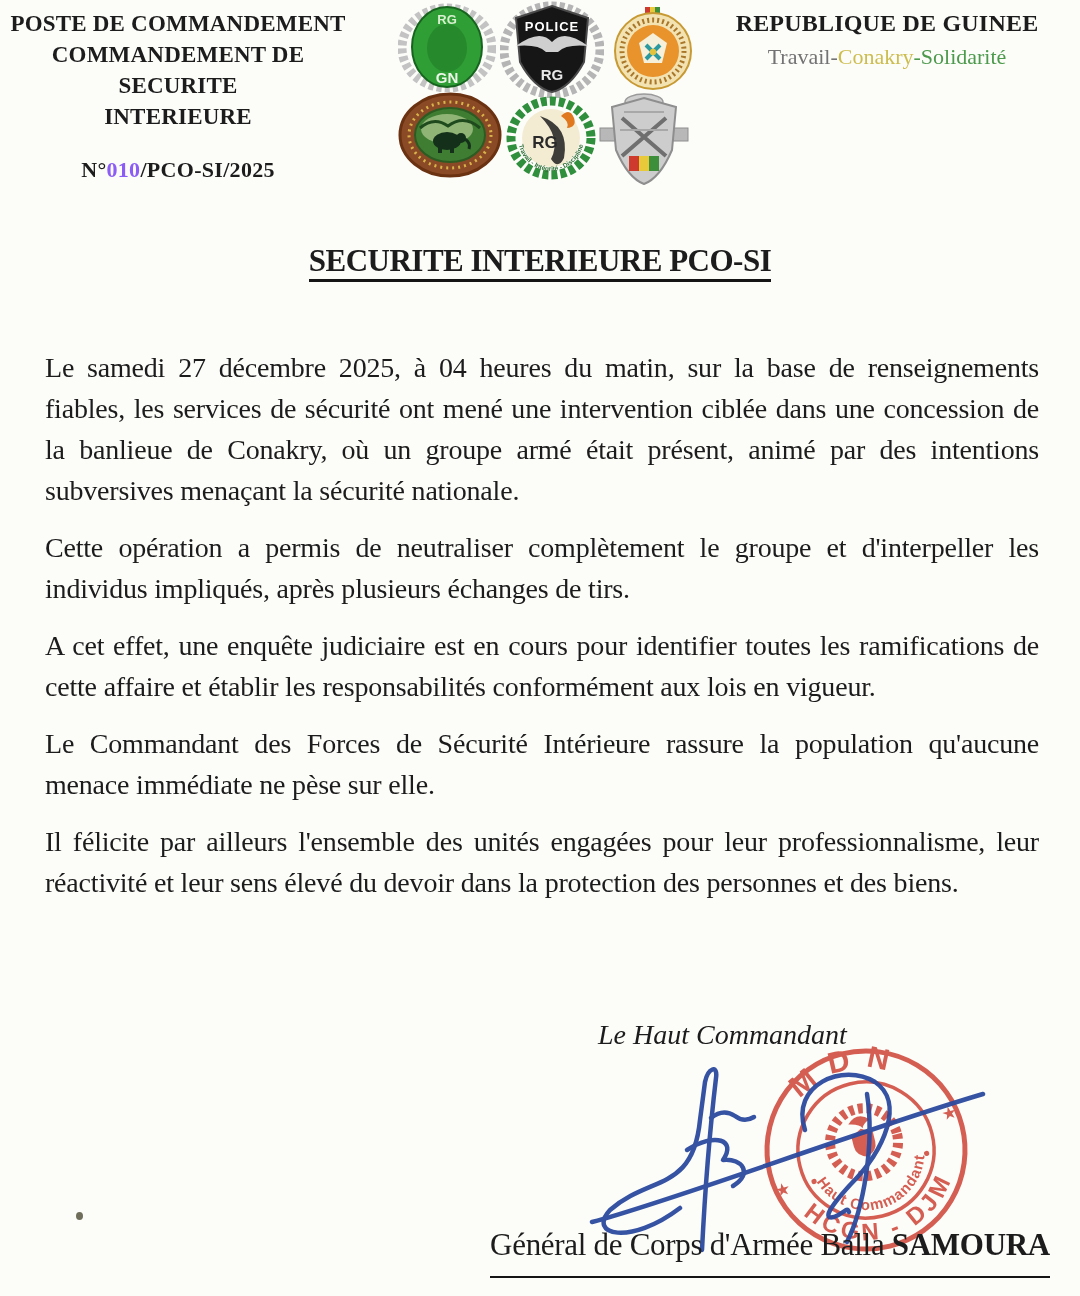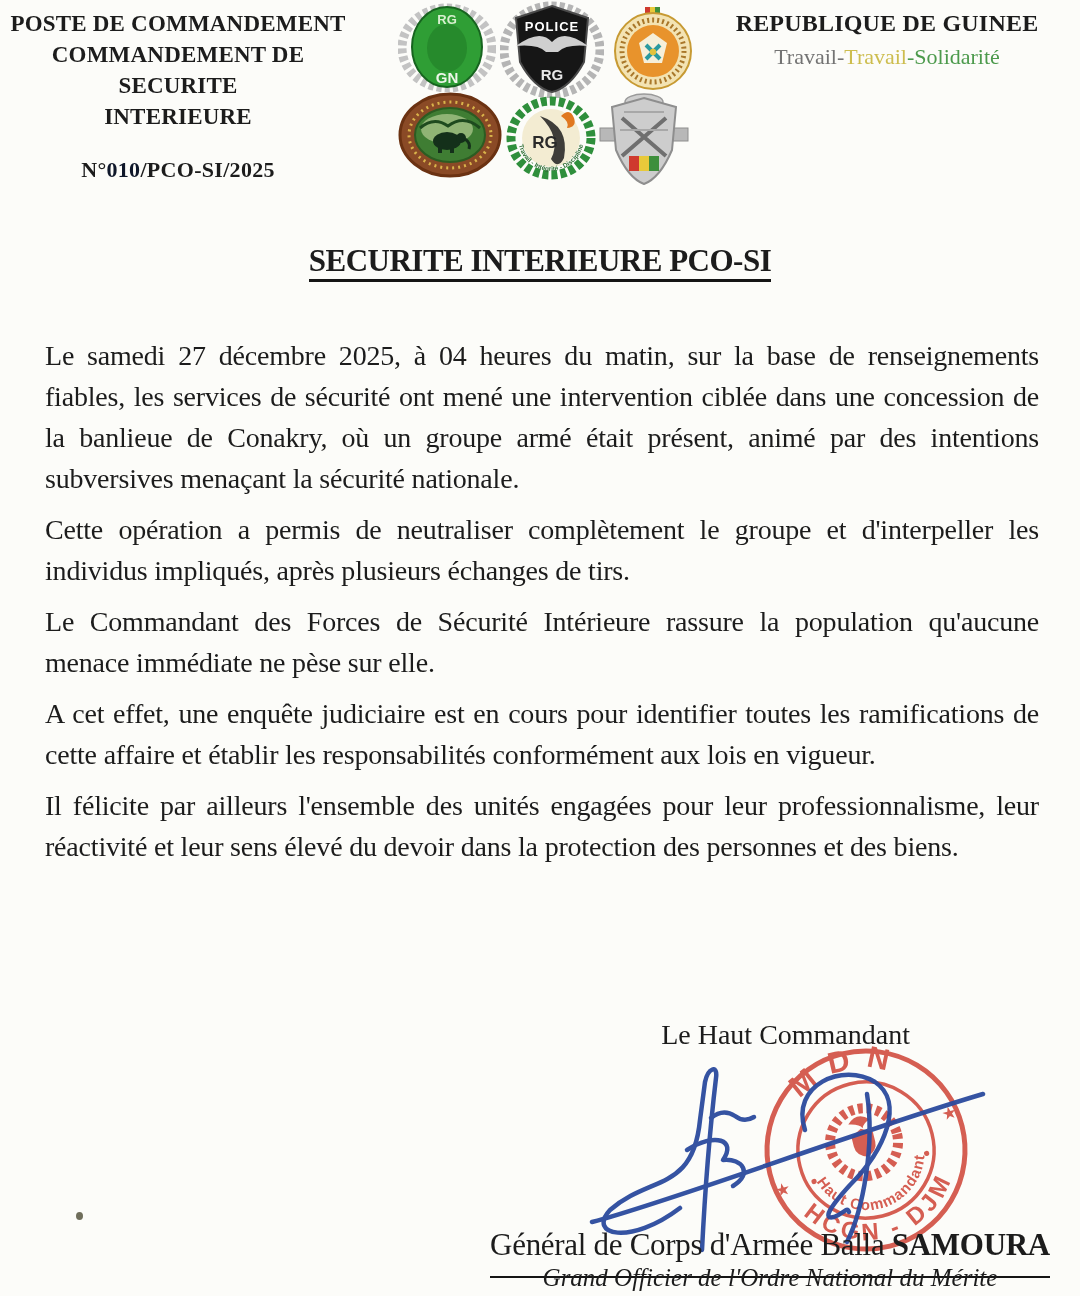--- a/index.html
+++ b/index.html
@@ -7,46 +7,46 @@
   .page{
     position:relative;width:1080px;height:1296px;margin:0 auto;
     background:#fcfcf9;color:#1c1c1c;overflow:hidden;
     font-family:"Liberation Serif","DejaVu Serif",serif;
   }
 
   
   .hdr-left{position:absolute;left:10px;top:8px;width:336px;text-align:center;font-weight:bold;}
   .hdr-left .org span{display:block;font-size:23px;line-height:31px;letter-spacing:.2px;}
   .hdr-left .ref{margin-top:25px;font-size:22px;letter-spacing:.3px;}
-  .hdr-left .ref .num{color:#0f172a;}
+  .hdr-left .ref .num{color:#8b5cf6;}
 
   .hdr-right{position:absolute;left:703px;top:10px;width:368px;text-align:center;}
   .hdr-right .country{font-size:24px;font-weight:bold;letter-spacing:.2px;}
   .hdr-right .motto{font-size:22px;margin-top:7px;}
   .m-red{color:#737373;font-family:Liberation Serif, serif;} .m-yellow{color:#cdbd4e;} .m-green{color:#4c9a4c;}
 
   .emblems{position:absolute;left:392px;top:0;width:308px;height:192px;}
   .badge{position:absolute;}
   .b1{left:6px;top:2px;}   .b2{left:108px;top:0;}  .b3{left:220px;top:6px;}
   .b4{left:6px;top:92px;}  .b5{left:114px;top:96px;} .b6{left:206px;top:90px;}
 
   
   .title{position:absolute;left:0;top:236px;width:100%;text-align:center;
          font-weight:bold;font-size:31px;line-height:50px;letter-spacing:-.5px;}
   .title .tline{display:block;}
   .title .u{border-bottom:3px solid #151515;padding-bottom:1px;}
 
   
   .bodytext{position:absolute;left:45px;top:331px;width:994px;}
-  .bodytext p{margin:4px 0 10px;font-size:28px;line-height:41px;text-align:justify;
+  .bodytext p{margin:16px 0 10px;font-size:28px;line-height:41px;text-align:justify;
               text-justify:inter-word;letter-spacing:-.2px;}
 
   
   .dateline{position:absolute;left:618px;top:947px;font-size:28px;}
-  .signer-title{position:absolute;left:598px;top:1019px;width:312px;text-align:right;font-size:28px;}
+  .signer-title{position:absolute;left:598px;top:1019px;width:312px;text-align:left;font-size:28px;font-style:italic;}
 
   .stamp{position:absolute;left:760px;top:1044px;width:212px;height:212px;}
   .ink{position:absolute;left:575px;top:1060px;width:430px;height:200px;}
 
   .signer-name{position:absolute;left:480px;top:1227px;width:580px;text-align:center;
                font-size:31px;letter-spacing:-.3px;}
   .signer-name .u{border-bottom:2px solid #151515;padding-bottom:14px;}
   .signer-name .bold{font-weight:bold;}
   .credential{position:absolute;left:480px;top:1264px;width:580px;text-align:center;
               font-style:italic;font-size:25px;}
@@ -135,32 +135,32 @@
       <path d="M24,28 L68,66 M68,28 L24,66" stroke="#6f6f6f" stroke-width="4"></path>
       <path d="M26,22 L66,22 M22,40 L70,40" stroke="#a8a8a8" stroke-width="2"></path>
       <rect x="31" y="66" width="10" height="15" fill="#cf3a2e"></rect>
         <rect x="41" y="66" width="10" height="15" fill="#e8c93a"></rect>
         <rect x="51" y="66" width="10" height="15" fill="#3e8f3c"></rect>
     </svg>
   </div>
 
   <div class="hdr-right">
     <div class="country">REPUBLIQUE DE GUINEE</div>
-    <div class="motto"><span class="m-red">Travail-</span><span class="m-yellow">Travail</span><span class="m-green">-Solidarité</span></div>
+    <div class="motto"><span class="m-red">Travail-</span><span class="m-yellow">Conakry</span><span class="m-green">-Solidarité</span></div>
   </div>
 
   <div class="title">
     <span class="tline"><span class="u">SECURITE INTERIEURE PCO-SI</span></span>
   </div>
 
   <div class="bodytext">
     <p>Le samedi 27 décembre 2025, à 04 heures du matin, sur la base de renseignements fiables, les services de sécurité ont mené une intervention ciblée dans une concession de la banlieue de Conakry, où un groupe armé était présent, animé par des intentions subversives menaçant la sécurité nationale.</p>
     <p>Cette opération a permis de neutraliser complètement le groupe et d'interpeller les individus impliqués, après plusieurs échanges de tirs.</p>
+    <p>A cet effet, une enquête judiciaire est en cours pour identifier toutes les ramifications de cette affaire et établir les responsabilités conformément aux lois en vigueur.</p>
     <p>Le Commandant des Forces de Sécurité Intérieure rassure la population qu'aucune menace immédiate ne pèse sur elle.</p>
-    <p>A cet effet, une enquête judiciaire est en cours pour identifier toutes les ramifications de cette affaire et établir les responsabilités conformément aux lois en vigueur.</p>
     <p>Il félicite par ailleurs l'ensemble des unités engagées pour leur professionnalisme, leur réactivité et leur sens élevé du devoir dans la protection des personnes et des biens.</p>
   </div>
 
   <div class="signer-title">Le Haut Commandant</div>
 
   <svg class="stamp" viewBox="0 0 212 212">
     <g transform="rotate(-14 106 106)" opacity=".88">
       <circle cx="106" cy="106" r="99" fill="none" stroke="#d0493c" stroke-width="5"></circle>
       <circle cx="106" cy="106" r="68" fill="none" stroke="#d0493c" stroke-width="3.5"></circle>
       <defs>
@@ -192,16 +192,15 @@
       <path d="M 17,162 C 100,140 280,72 408,34"></path>
       <path d="M 105,148 C 55,186 12,175 35,150 C 75,115 118,132 125,60 L 130,22 C 133,8 143,4 141,18 C 136,60 130,130 127,190"></path>
       <path d="M 112,90 C 140,72 162,80 148,100 C 168,98 178,114 158,126"></path>
       <path d="M 136,58 q 12,-10 24,-2 q 9,7 19,1"></path>
       <path d="M 230,70 C 215,25 268,2 300,22 C 330,42 310,90 275,125 C 255,147 247,160 259,157 C 270,153 272,146 274,152"></path>
       <path d="M 292,34 C 300,85 288,150 272,182"></path>
     </g>
   </svg>
 
   <div class="signer-name"><span class="u"><span>Général de Corps d'Armée Balla </span><span class="bold">SAMOURA</span></span></div>
-  <div class="credential">Grand Officier de l'Ordre National du Mérite</div>
 
   <div class="speck"></div>
 </div>
 
 </body></html>

